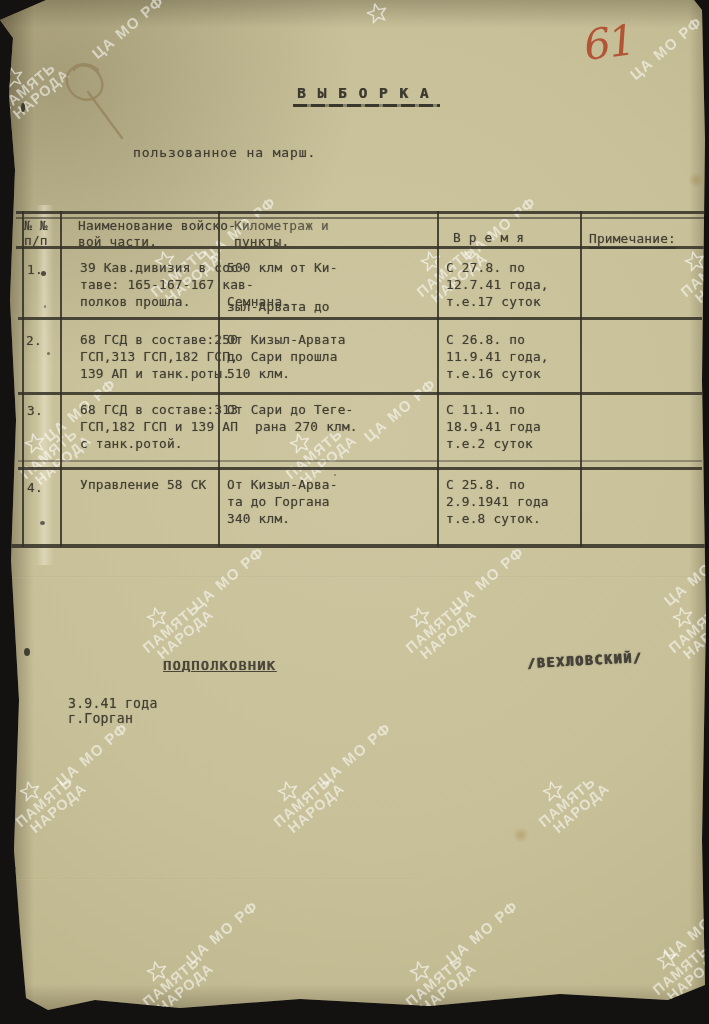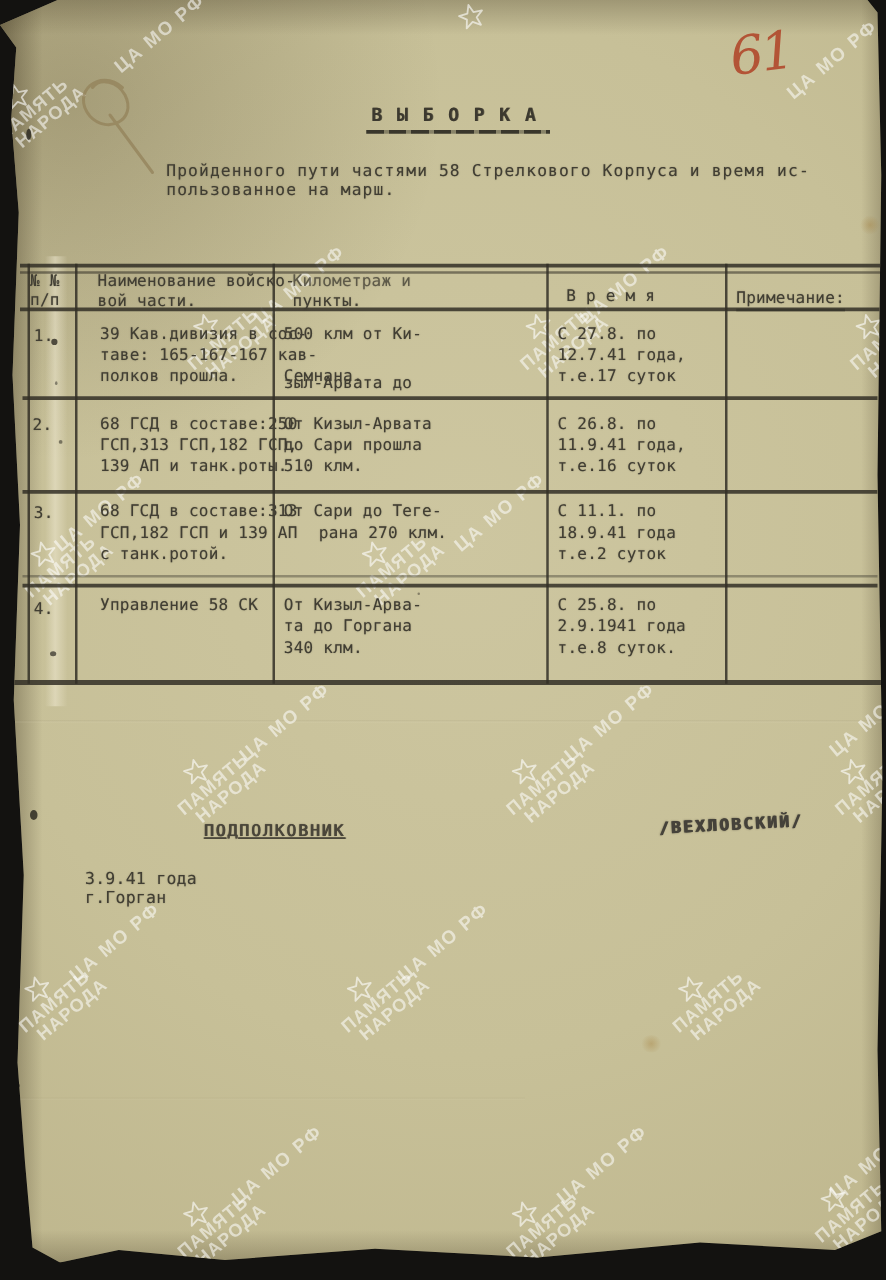--- a/index.html
+++ b/index.html
@@ -222,21 +222,20 @@
       </div>
 
     <svg class="pencil" width="110" height="100" viewBox="0 0 110 100">
       <path d="M68,22 C50,6 26,26 42,45 C56,60 80,48 70,28 C64,17 50,14 44,22 M58,44 L92,90" fill="none" stroke="#93825a" stroke-width="2.4" stroke-linecap="round" opacity=".75"></path>
     </svg>
 
     <div class="pagenum">61</div>
 
     <div class="t title" style="left:297px;top:86px;">В Ы Б О Р К А</div>
     <div class="title-underline"></div>
-    <div class="t sub" style="left:133px;top:131px;">Пройденного пути частями 58 Стрелкового Корпуса и время ис-</div>
     <div class="t sub" style="left:133px;top:146px;">пользованное на марш.</div>
 
     <div class="hl" style="left:16px;top:211px;width:690px;height:3px;"></div>
     <div class="hl" style="left:16px;top:217px;width:690px;opacity:.65;"></div>
     <div class="hl" style="left:16px;top:246px;width:690px;height:2.5px;"></div>
     <div class="hl" style="left:18px;top:317px;width:684px;height:2.5px;"></div>
     <div class="hl" style="left:18px;top:392px;width:684px;height:2.5px;"></div>
     <div class="hl" style="left:18px;top:460px;width:684px;height:1.5px;opacity:.45;"></div>
     <div class="hl" style="left:18px;top:467px;width:684px;height:2.5px;"></div>
     <div class="hl" style="left:10px;top:544px;width:698px;height:3.5px;"></div>

